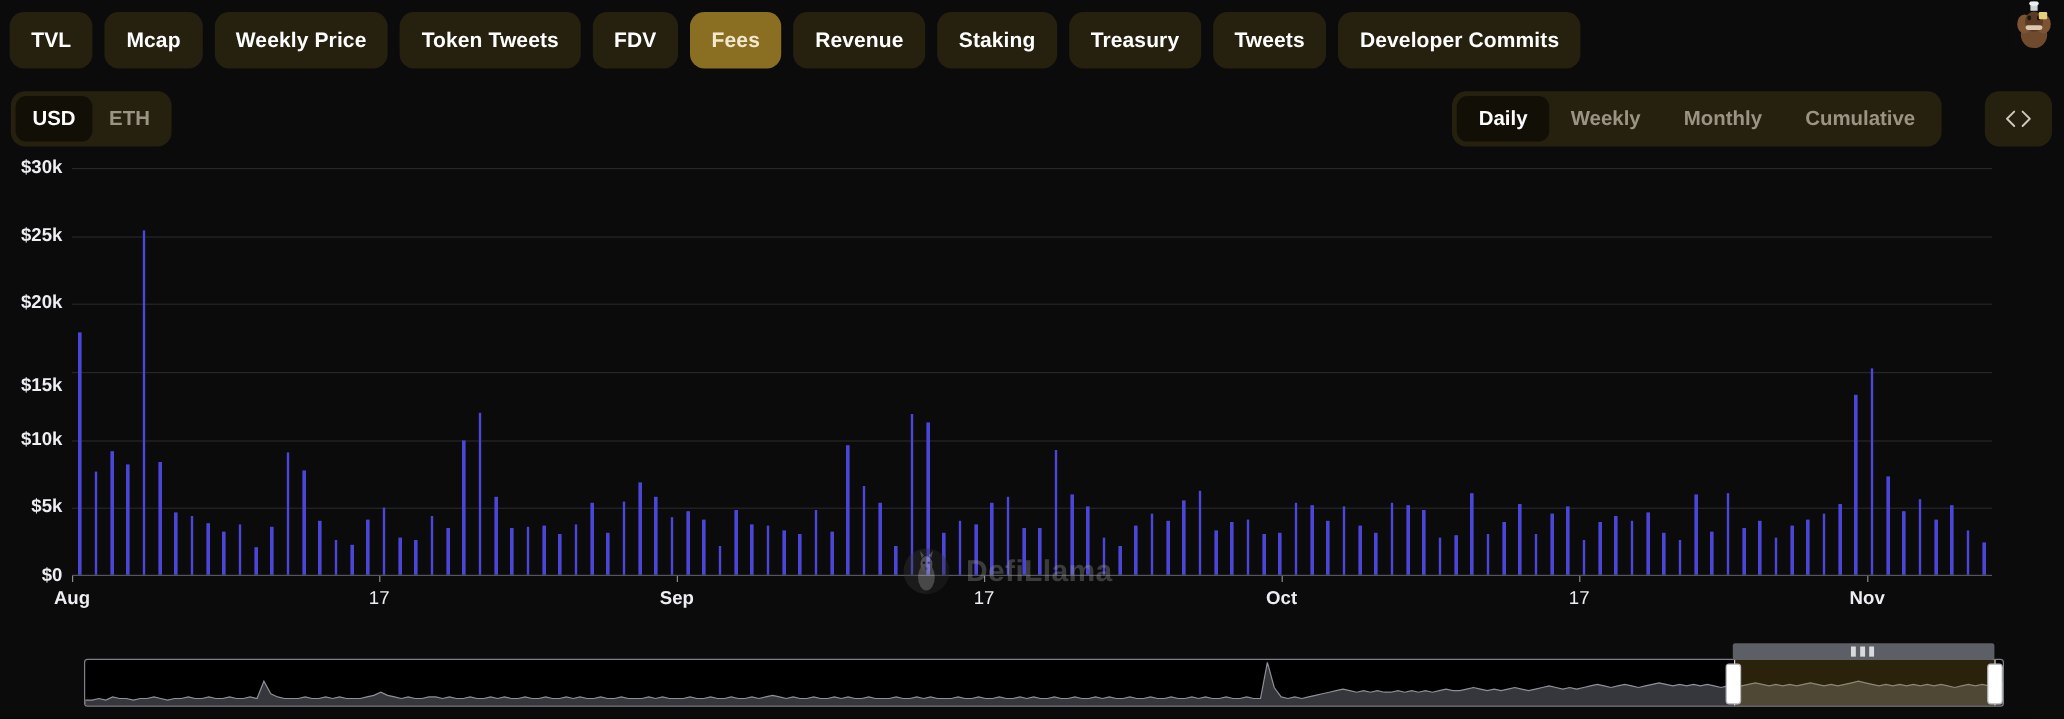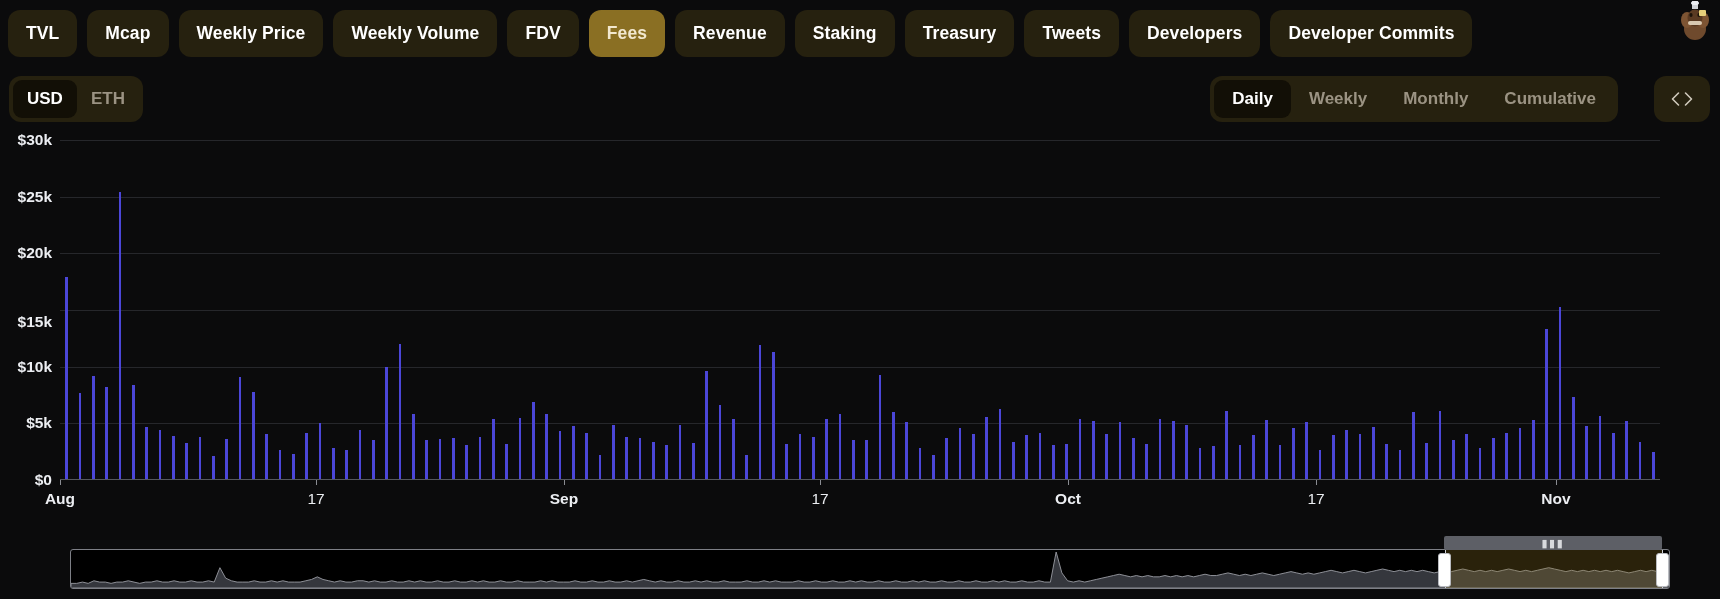--- a/index.html
+++ b/index.html
@@ -171,28 +171,27 @@
 </style>
 </head>
 <body>
 
 <div id="app">
 
   <div class="tabrow" id="tabrow">
       <div class="tab">TVL</div>
       <div class="tab">Mcap</div>
       <div class="tab">Weekly Price</div>
-      <div class="tab">Weekly Volume</div>
+      <div class="tab">Token Tweets</div>
       <div class="tab">FDV</div>
       <div class="tab active">Fees</div>
       <div class="tab">Revenue</div>
       <div class="tab">Staking</div>
       <div class="tab">Treasury</div>
       <div class="tab">Tweets</div>
-      <div class="tab">Developers</div>
       <div class="tab">Developer Commits</div>
     </div>
 
   <div class="avatar">
     <svg width="42" height="42" viewBox="0 0 42 42">
       <rect width="42" height="42" fill="#0b0b0c"></rect>
       <ellipse cx="21" cy="28" rx="11" ry="11" fill="#6f4a2d"></ellipse>
       <ellipse cx="13" cy="19" rx="6" ry="8" fill="#7d5433"></ellipse>
       <ellipse cx="29" cy="19" rx="6" ry="8" fill="#7d5433"></ellipse>
       <ellipse cx="21" cy="17" rx="7.5" ry="8.5" fill="#5a3a22"></ellipse>
@@ -376,20 +375,34 @@
         <div class="xtick" style="left: 504px;"></div>
         <div class="xlabel" style="left: 760px;">17</div>
         <div class="xtick" style="left: 760px;"></div>
         <div class="xlabel month" style="left: 1008px;">Oct</div>
         <div class="xtick" style="left: 1008px;"></div>
         <div class="xlabel" style="left: 1256px;">17</div>
         <div class="xtick" style="left: 1256px;"></div>
         <div class="xlabel month" style="left: 1496px;">Nov</div>
         <div class="xtick" style="left: 1496px;"></div>
       </div>
+    <div class="watermark">
+      <svg width="40" height="40" viewBox="0 0 40 40">
+        <circle cx="20" cy="20" r="19" fill="#3a3a3a"></circle>
+        <path d="M20 1 a19 19 0 0 1 0 38 z" fill="#2c2c2c"></path>
+        <ellipse cx="20" cy="25" rx="7" ry="11" fill="#bdbdbd"></ellipse>
+        <ellipse cx="20" cy="14" rx="5" ry="6.5" fill="#d2d2d2"></ellipse>
+        <path d="M16 9 L14.5 3 L18 7 Z" fill="#d2d2d2"></path>
+        <path d="M24 9 L25.5 3 L22 7 Z" fill="#d2d2d2"></path>
+        <circle cx="18" cy="13" r="1.1" fill="#2a2a2a"></circle>
+        <circle cx="22" cy="13" r="1.1" fill="#2a2a2a"></circle>
+        <path d="M18 17 L20 20 L22 17 Z" fill="#8c8c8c"></path>
+      </svg>
+      <span class="wmtext">DefiLlama</span>
+    </div>
   </div>
 
   <div class="brush">
     <div class="brushbox">
       <svg class="brushsvg" id="brushsvg" width="1598" height="38" viewBox="0 0 1598 38" preserveAspectRatio="none">
           <path d="M 0 38 L 0.00 33.38 L 5.73 33.38 L 11.46 32.08 L 17.18 33.38 L 22.91 30.77 L 28.64 32.08 L 34.37 32.08 L 40.09 33.38 L 45.82 32.08 L 51.55 32.08 L 57.28 30.77 L 63.00 32.08 L 68.73 33.38 L 74.46 32.08 L 80.19 32.08 L 85.91 30.77 L 91.64 32.08 L 97.37 32.08 L 103.10 30.77 L 108.82 32.08 L 114.55 32.08 L 120.28 30.77 L 126.01 32.08 L 131.73 32.08 L 137.46 30.77 L 143.19 32.08 L 148.92 17.69 L 154.65 28.15 L 160.37 30.77 L 166.10 32.08 L 171.83 32.08 L 177.56 32.08 L 183.28 30.77 L 189.01 32.08 L 194.74 32.08 L 200.47 30.77 L 206.19 32.08 L 211.92 30.77 L 217.65 32.08 L 223.38 32.08 L 229.10 32.08 L 234.83 30.77 L 240.56 29.46 L 246.29 26.85 L 252.01 29.46 L 257.74 30.77 L 263.47 32.08 L 269.20 30.77 L 274.92 32.08 L 280.65 32.08 L 286.38 30.77 L 292.11 30.77 L 297.84 32.08 L 303.56 30.77 L 309.29 32.08 L 315.02 32.08 L 320.75 30.77 L 326.47 32.08 L 332.20 32.08 L 337.93 30.77 L 343.66 32.08 L 349.38 30.77 L 355.11 32.08 L 360.84 32.08 L 366.57 30.77 L 372.29 32.08 L 378.02 32.08 L 383.75 30.77 L 389.48 32.08 L 395.20 32.08 L 400.93 30.77 L 406.66 32.08 L 412.39 30.77 L 418.11 32.08 L 423.84 32.08 L 429.57 30.77 L 435.30 32.08 L 441.03 32.08 L 446.75 30.77 L 452.48 32.08 L 458.21 32.08 L 463.94 32.08 L 469.66 30.77 L 475.39 32.08 L 481.12 30.77 L 486.85 32.08 L 492.57 32.08 L 498.30 32.08 L 504.03 30.77 L 509.76 32.08 L 515.48 32.08 L 521.21 30.77 L 526.94 32.08 L 532.67 32.08 L 538.39 30.77 L 544.12 32.08 L 549.85 32.08 L 555.58 30.77 L 561.30 32.08 L 567.03 30.77 L 572.76 29.46 L 578.49 30.77 L 584.22 32.08 L 589.94 30.77 L 595.67 32.08 L 601.40 32.08 L 607.13 30.77 L 612.85 32.08 L 618.58 32.08 L 624.31 30.77 L 630.04 32.08 L 635.76 30.77 L 641.49 32.08 L 647.22 32.08 L 652.95 30.77 L 658.67 32.08 L 664.40 32.08 L 670.13 32.08 L 675.86 30.77 L 681.58 32.08 L 687.31 32.08 L 693.04 30.77 L 698.77 32.08 L 704.49 30.77 L 710.22 32.08 L 715.95 32.08 L 721.68 32.08 L 727.41 30.77 L 733.13 32.08 L 738.86 32.08 L 744.59 30.77 L 750.32 32.08 L 756.04 32.08 L 761.77 30.77 L 767.50 32.08 L 773.23 32.08 L 778.95 30.77 L 784.68 32.08 L 790.41 30.77 L 796.14 32.08 L 801.86 32.08 L 807.59 30.77 L 813.32 32.08 L 819.05 32.08 L 824.77 30.77 L 830.50 32.08 L 836.23 32.08 L 841.96 30.77 L 847.68 32.08 L 853.41 30.77 L 859.14 32.08 L 864.87 32.08 L 870.59 30.77 L 876.32 32.08 L 882.05 32.08 L 887.78 30.77 L 893.51 32.08 L 899.23 32.08 L 904.96 30.77 L 910.69 32.08 L 916.42 32.08 L 922.14 30.77 L 927.87 32.08 L 933.60 30.77 L 939.33 32.08 L 945.05 32.08 L 950.78 30.77 L 956.51 32.08 L 962.24 32.08 L 967.96 30.77 L 973.69 32.08 L 979.42 32.08 L 985.15 2.00 L 990.87 22.92 L 996.60 30.77 L 1002.33 32.08 L 1008.06 30.77 L 1013.78 32.08 L 1019.51 30.77 L 1025.24 29.46 L 1030.97 28.15 L 1036.70 26.85 L 1042.42 25.54 L 1048.15 24.23 L 1053.88 25.54 L 1059.61 26.85 L 1065.33 25.54 L 1071.06 26.85 L 1076.79 25.54 L 1082.52 26.85 L 1088.24 26.85 L 1093.97 25.54 L 1099.70 26.85 L 1105.43 25.54 L 1111.15 26.85 L 1116.88 25.54 L 1122.61 26.85 L 1128.34 25.54 L 1134.06 24.23 L 1139.79 25.54 L 1145.52 25.54 L 1151.25 24.23 L 1156.97 22.92 L 1162.70 24.23 L 1168.43 25.54 L 1174.16 24.23 L 1179.89 25.54 L 1185.61 24.23 L 1191.34 22.92 L 1197.07 24.23 L 1202.80 25.54 L 1208.52 24.23 L 1214.25 22.92 L 1219.98 21.62 L 1225.71 22.92 L 1231.43 24.23 L 1237.16 22.92 L 1242.89 24.23 L 1248.62 22.92 L 1254.34 21.62 L 1260.07 20.31 L 1265.80 21.62 L 1271.53 22.92 L 1277.25 21.62 L 1282.98 20.31 L 1288.71 21.62 L 1294.44 22.92 L 1300.16 21.62 L 1305.89 20.31 L 1311.62 19.00 L 1317.35 20.31 L 1323.08 21.62 L 1328.80 20.31 L 1334.53 21.62 L 1340.26 20.31 L 1345.99 21.62 L 1351.71 20.31 L 1357.44 21.62 L 1363.17 22.92 L 1368.90 21.62 L 1374.62 20.31 L 1380.35 21.62 L 1386.08 20.31 L 1391.81 19.00 L 1397.53 20.31 L 1403.26 21.62 L 1408.99 20.31 L 1414.72 21.62 L 1420.44 20.31 L 1426.17 21.62 L 1431.90 20.31 L 1437.63 19.00 L 1443.35 20.31 L 1449.08 21.62 L 1454.81 20.31 L 1460.54 21.62 L 1466.27 20.31 L 1471.99 19.00 L 1477.72 17.69 L 1483.45 19.00 L 1489.18 20.31 L 1494.90 21.62 L 1500.63 20.31 L 1506.36 21.62 L 1512.09 20.31 L 1517.81 21.62 L 1523.54 20.31 L 1529.27 21.62 L 1535.00 20.31 L 1540.72 21.62 L 1546.45 20.31 L 1552.18 21.62 L 1557.91 22.92 L 1563.63 21.62 L 1569.36 20.31 L 1575.09 21.62 L 1580.82 20.31 L 1586.54 21.62 L 1592.27 20.31 L 1598.00 19.00 L 1598 38 Z" fill="#35373d" stroke="#8e9097" stroke-width="1"></path>
         </svg>
       <div class="selection" id="brush-selection" style="left: 1374.28px; width: 217.328px;"></div>
     </div>
     <div class="selbar" id="brush-selbar" style="left: 1374.28px; width: 217.328px;">

